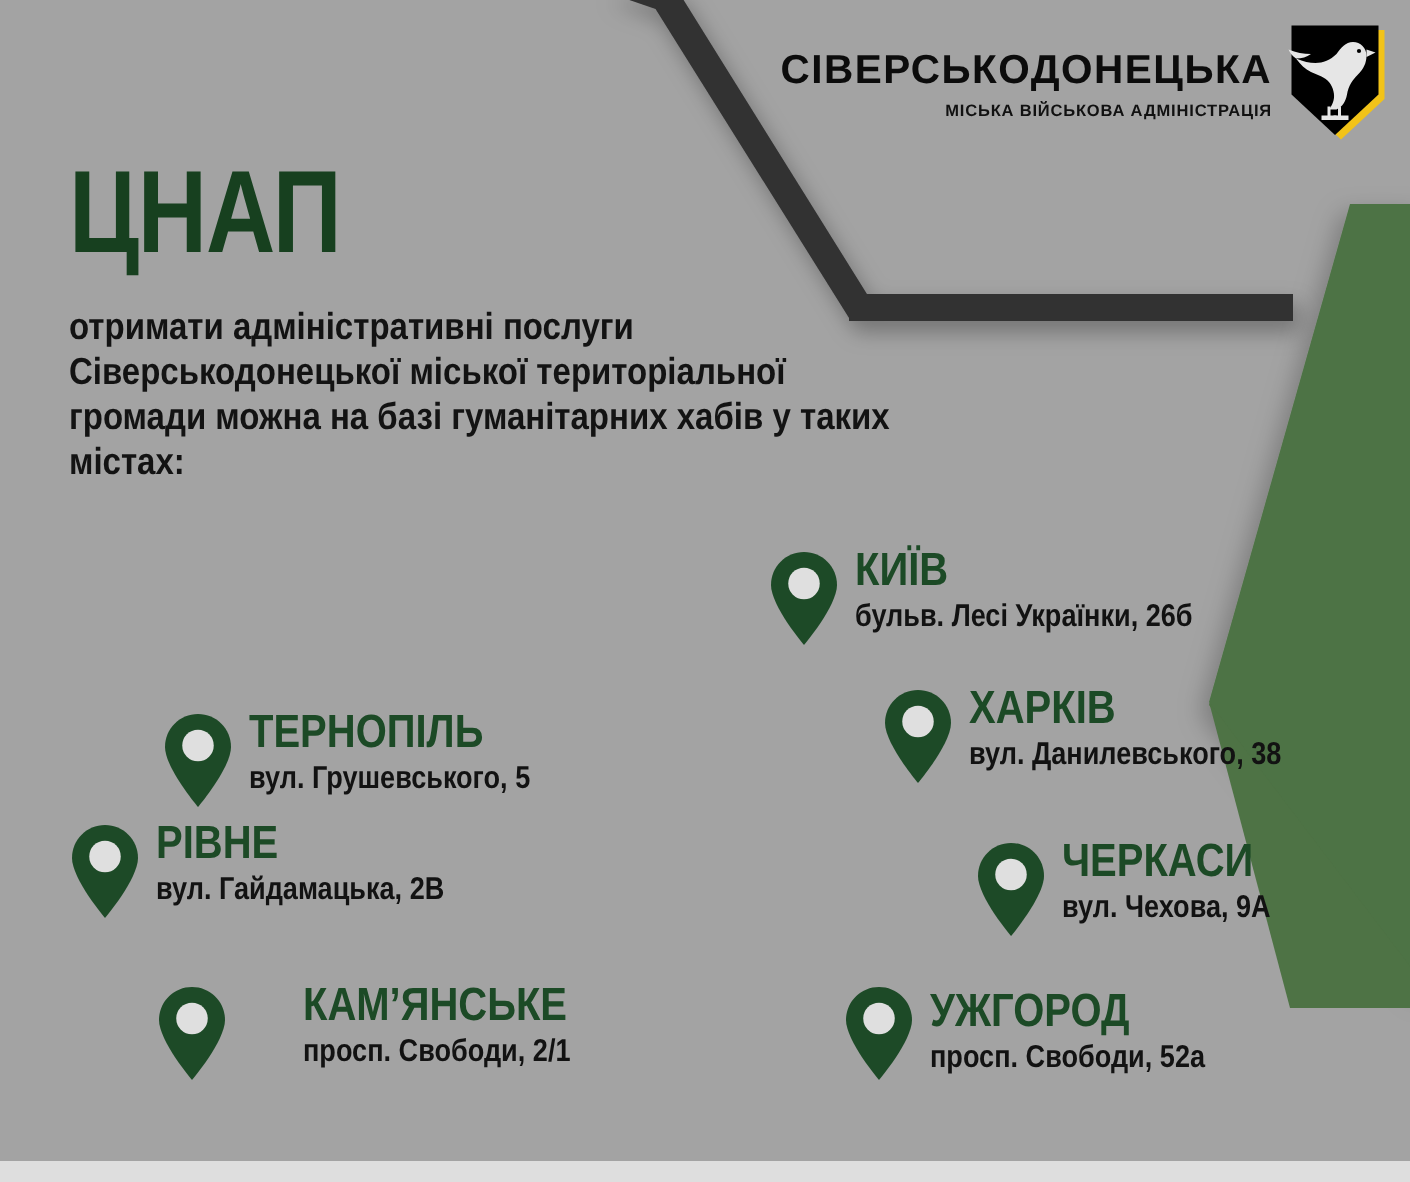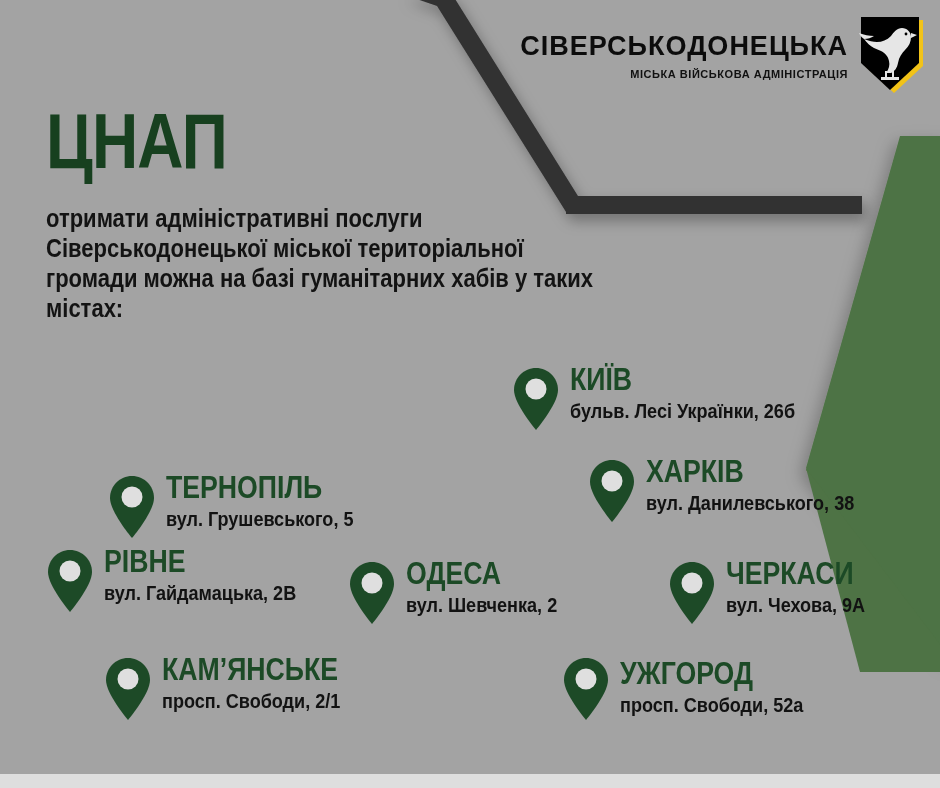--- a/index.html
+++ b/index.html
@@ -216,43 +216,33 @@
     <svg class="pin" width="48" height="66" viewBox="0 0 48 66">
       <path d="M24,2 C11.8,2 2,11.8 2,24 C2,38 24,64 24,64 C24,64 46,38 46,24 C46,11.8 36.2,2 24,2 Z" fill="#1d4a27"></path>
       <circle cx="24" cy="23" r="10.5" fill="#dfdfdf"></circle>
     </svg>
     <div class="city-text">
       <div class="city-name">РІВНЕ</div>
       <div class="city-addr">вул. Гайдамацька, 2В</div>
     </div>
   </div>
 
-  <div class="city" style="left:348px; top:558px;">
-    <svg class="pin" width="48" height="66" viewBox="0 0 48 66">
-      <path d="M24,2 C11.8,2 2,11.8 2,24 C2,38 24,64 24,64 C24,64 46,38 46,24 C46,11.8 36.2,2 24,2 Z" fill="#1d4a27"></path>
-      <circle cx="24" cy="23" r="10.5" fill="#dfdfdf"></circle>
-    </svg>
-    <div class="city-text">
-      <div class="city-name">ОДЕСА</div>
-      <div class="city-addr">вул. Шевченка, 2</div>
-    </div>
-  </div>
-
-  <div class="city" style="left:668px; top:558px;justify-content:space-between;">
+
+  <div class="city" style="left:650px; top:558px;justify-content:space-between;">
     <svg class="pin" width="48" height="66" viewBox="0 0 48 66">
       <path d="M24,2 C11.8,2 2,11.8 2,24 C2,38 24,64 24,64 C24,64 46,38 46,24 C46,11.8 36.2,2 24,2 Z" fill="#1d4a27"></path>
       <circle cx="24" cy="23" r="10.5" fill="#dfdfdf"></circle>
     </svg>
     <div class="city-text">
       <div class="city-name">ЧЕРКАСИ</div>
       <div class="city-addr">вул. Чехова, 9А</div>
     </div>
   </div>
 
-  <div class="city" style="left:104px; top:654px;">
+  <div class="city" style="left:104px; top:654px;gap:40px;">
     <svg class="pin" width="48" height="66" viewBox="0 0 48 66">
       <path d="M24,2 C11.8,2 2,11.8 2,24 C2,38 24,64 24,64 C24,64 46,38 46,24 C46,11.8 36.2,2 24,2 Z" fill="#1d4a27"></path>
       <circle cx="24" cy="23" r="10.5" fill="#dfdfdf"></circle>
     </svg>
     <div class="city-text">
       <div class="city-name">КАМ’ЯНСЬКЕ</div>
       <div class="city-addr">просп. Свободи, 2/1</div>
     </div>
   </div>
 

